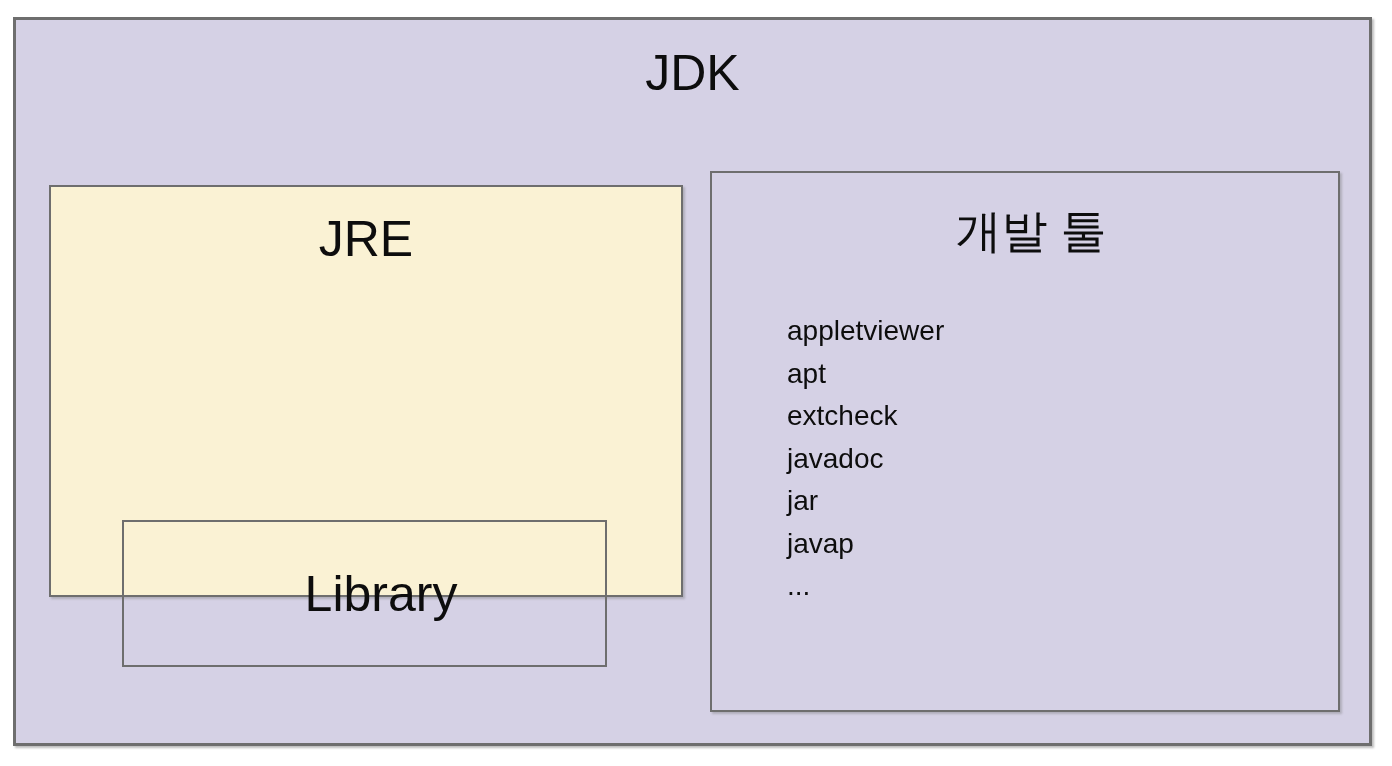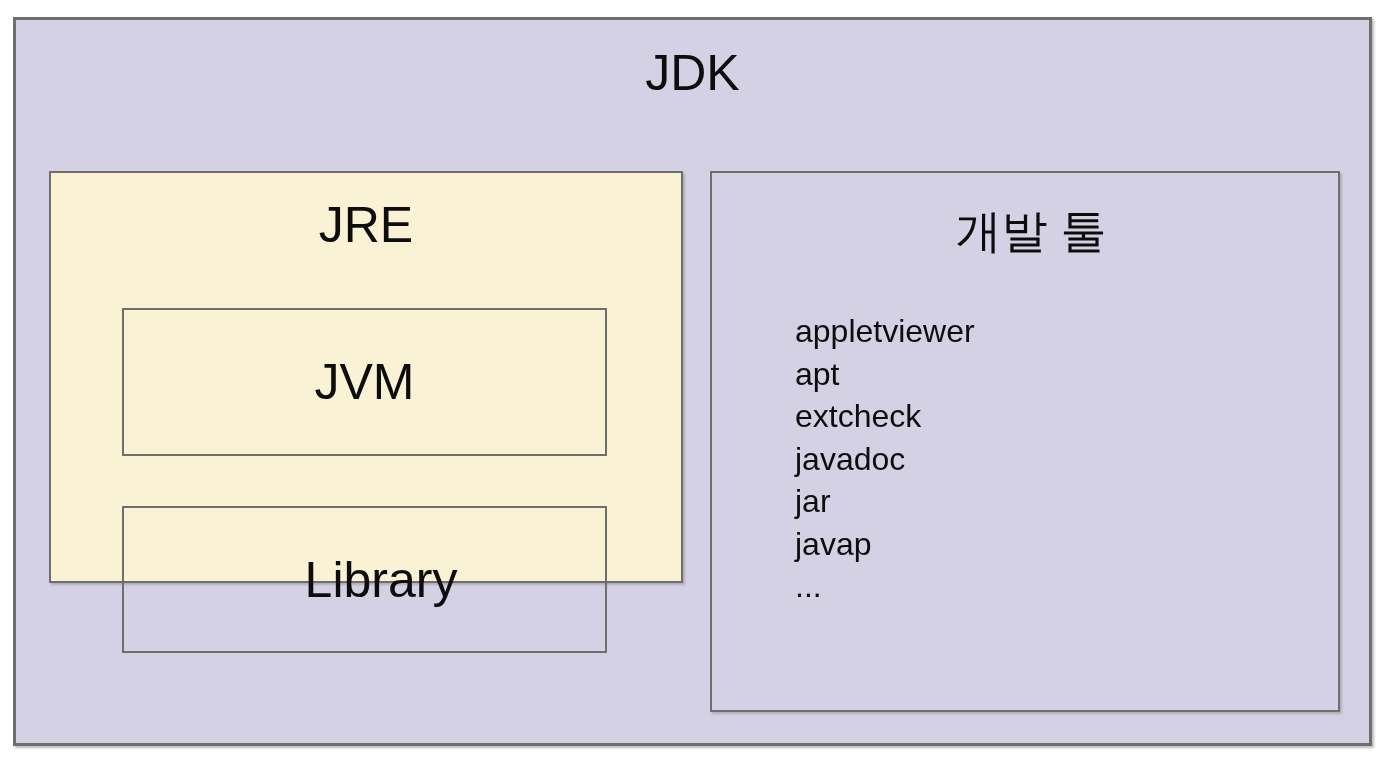--- a/index.html
+++ b/index.html
@@ -29,21 +29,21 @@
   }
   .jdk-title {
     position: absolute;
     top: 28px; left: 0; right: 0;
     text-align: center;
     font-size: 50px; line-height: 50px;
     white-space: pre;
   }
   .jre-box {
     position: absolute;
-    left: 33px; top: 151px;
+    left: 33px; top: 165px;
     width: 634px; height: 412px;
     background: var(--cream);
     border: 2px solid var(--border);
     box-shadow: 2px 2px 2px rgba(110,110,110,0.35);
   }
   .jre-title {
     position: absolute;
     top: 27px; left: 0; right: 0;
     text-align: center;
     font-size: 50px; line-height: 50px;
@@ -68,37 +68,34 @@
     box-shadow: 2px 2px 2px rgba(110,110,110,0.35);
   }
   .devtools-title {
     position: absolute;
     top: 31px; left: 0; right: 0;
     text-align: center;
     font-size: 46px; line-height: 54px; margin-left: 12px;
   }
   .tools-list {
     position: absolute;
-    left: 83px; top: 137px;
-    font-size: 32px;
+    left: 75px; top: 137px;
+    font-size: 28px;
     line-height: 42.5px;
   }
 </style>
 </head>
 <body>
 
 <div class="jdk-box">
   <div class="jdk-title">JDK</div>
 
   <div class="jre-box">
     <div class="jre-title">JRE</div>
 
-    <div class="jvm-box">
-      <span>JVM</span>
-    </div>
 
     <div class="library-box">
       <span>Library</span>
     </div>
   </div>
 
   <div class="devtools-box">
     <div class="devtools-title">개발 툴</div>
 
     <div class="tools-list">

